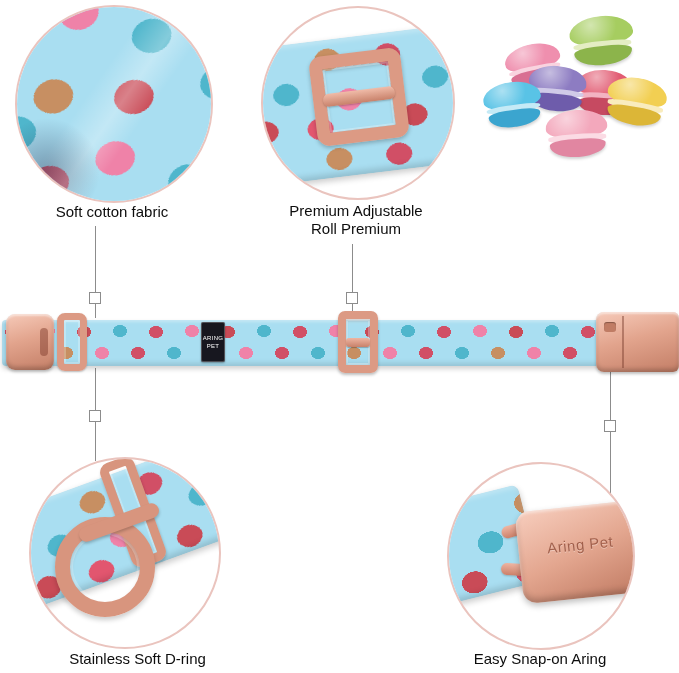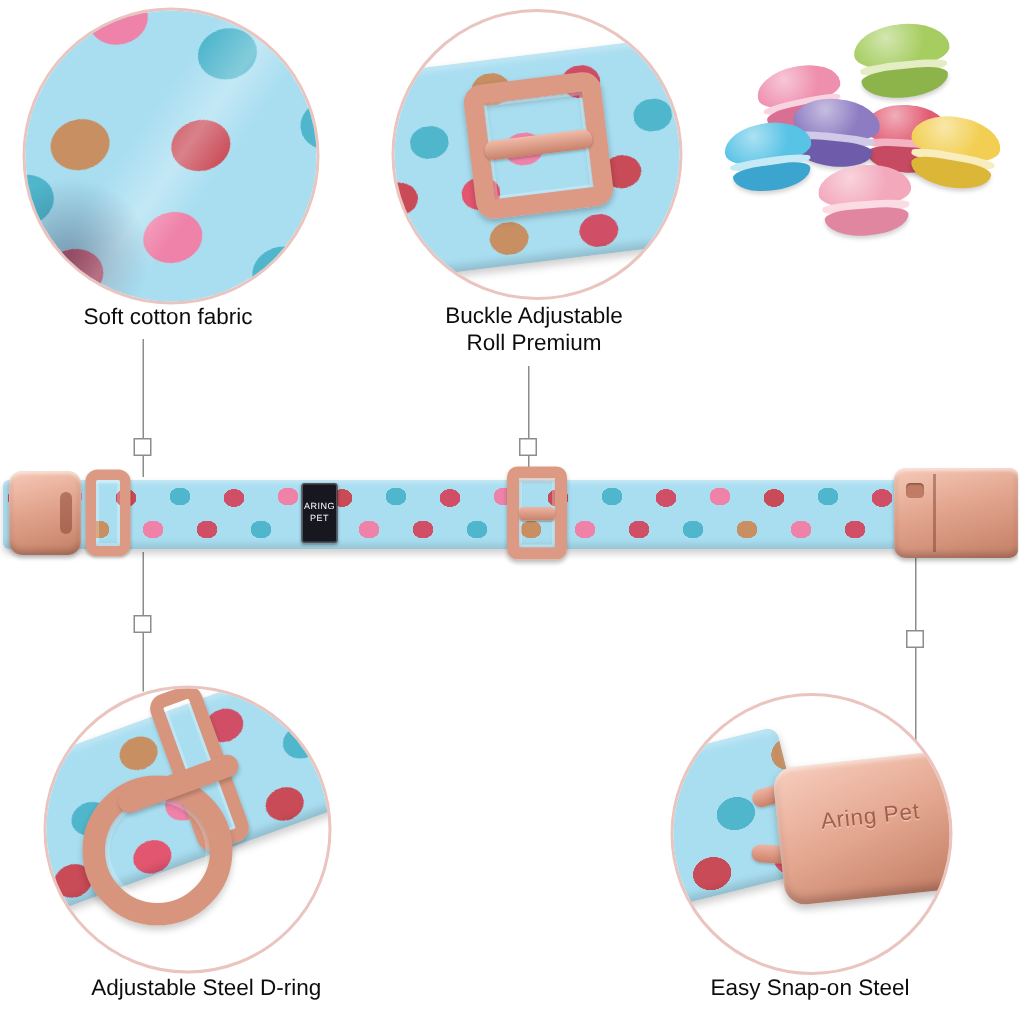--- a/index.html
+++ b/index.html
@@ -154,21 +154,21 @@
     <div class="sheen"></div>
     <div class="shade"></div>
   </div>
   <div class="cap" id="cap-fabric">Soft cotton fabric</div>
 
   <div class="inset" id="inset-roll">
     <div class="band-roll fabric-med"></div>
     <div class="roll-frame"></div>
     <div class="roll-bar"></div>
   </div>
-  <div class="cap" id="cap-roll1">Buckle Adjustable</div>
+  <div class="cap" id="cap-roll1">Premium Adjustable</div>
   <div class="cap" id="cap-roll2">Roll Premium</div>
 
   <div class="macarons">
       <div class="macaron" style="left: 570px; top: 16px; width: 64px; height: 50px; transform: rotate(-6deg);">
         <div class="m-top" style="background-color:#a6cd60;background-image:radial-gradient(circle at 35% 28%, rgba(255,255,255,.5), rgba(255,255,255,0) 55%);"></div>
         <div class="m-fill" style="background:#e4edc3;"></div>
         <div class="m-bot" style="background:#8cb44b;"></div>
       </div>
       <div class="macaron" style="left: 506px; top: 44px; width: 56px; height: 44px; transform: rotate(-12deg);">
         <div class="m-top" style="background-color:#ef8fae;background-image:radial-gradient(circle at 35% 28%, rgba(255,255,255,.5), rgba(255,255,255,0) 55%);"></div>
@@ -227,25 +227,25 @@
       <div class="rb-btn"></div>
     </div>
   </div>
 
   <div class="inset" id="inset-dring">
     <div class="band-dr fabric-med"></div>
     <div class="dr-keeper"></div>
     <div class="dr-ring"></div>
     <div class="dr-bar"></div>
   </div>
-  <div class="cap" id="cap-dring">Adjustable Steel D-ring</div>
+  <div class="cap" id="cap-dring">Stainless Soft D-ring</div>
 
   <div class="inset" id="inset-snap">
     <div class="sn-fab fabric-med"></div>
     <div class="sn-prong top"></div>
     <div class="sn-prong bot"></div>
     <div class="sn-body">
       <span>Aring Pet</span>
     </div>
   </div>
-  <div class="cap" id="cap-snap">Easy Snap-on Steel</div>
+  <div class="cap" id="cap-snap">Easy Snap-on Aring</div>
 
 </div>
 
 </body></html>

